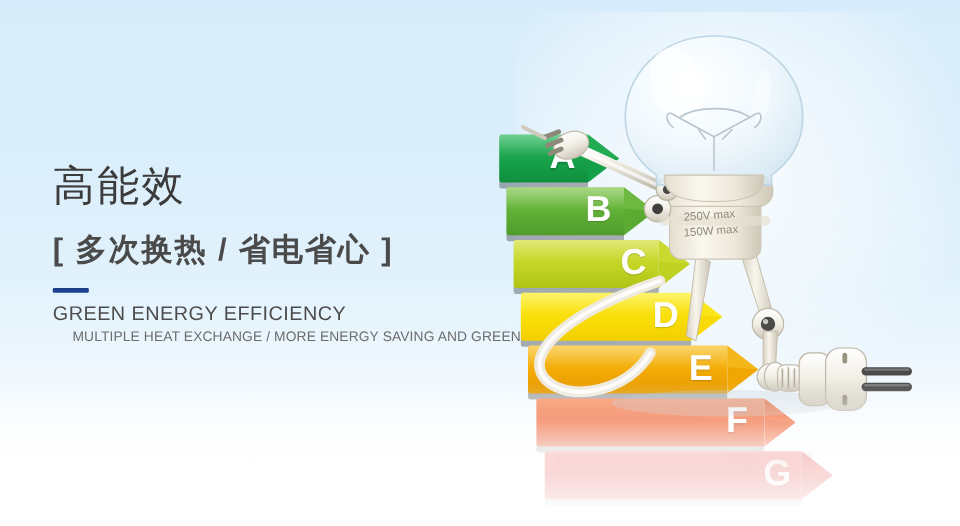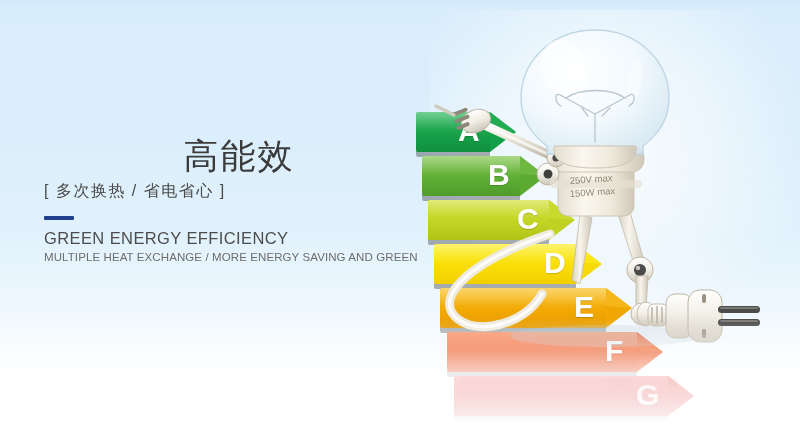--- a/index.html
+++ b/index.html
@@ -37,36 +37,36 @@
   #floor{
     position:absolute;left:0;bottom:0;width:800px;height:120px;
     background:linear-gradient(to bottom, rgba(255,255,255,0) 0%, rgba(255,255,255,.75) 45%, #ffffff 100%);
     pointer-events:none;
   }
 
   
   #text-block{position:absolute;left:44px;top:136px;width:390px;}
   #headline{
     font-size:35px;line-height:1.12;color:#3b3b3b;letter-spacing:2px;
-    font-weight:400;white-space:nowrap;text-align:center;
+    font-weight:400;white-space:nowrap;
   }
   #sub-cn{
-    margin-top:6px;font-size:16px;color:#4a4a4a;letter-spacing:1.5px;
-    font-weight:400;white-space:nowrap;
+    margin-top:16px;font-size:26px;color:#4a4a4a;letter-spacing:1.5px;
+    font-weight:700;white-space:nowrap;
   }
   #accent-bar{
     margin-top:14px;width:30px;height:4px;background:#1f3f8f;border-radius:1px;
   }
   #en-main{
     margin-top:9px;font-size:16.5px;color:#4c4c4c;letter-spacing:.4px;
     font-weight:400;white-space:nowrap;
   }
   #en-sub{
     margin-top:3px;font-size:11.5px;color:#6d6d6d;letter-spacing:.1px;
-    font-weight:400;white-space:nowrap;
+    font-weight:400;white-space:nowrap;text-align:right;
   }
 
   
   #energy-chart{position:absolute;left:0;top:0;width:800px;height:438px;}
   .bar-row{position:absolute;height:40px;}
   .bar-body{
     position:absolute;left:0;top:0;height:100%;width:100%;
     border-radius:2px 0 0 2px;
   }
   .bar-tip{

